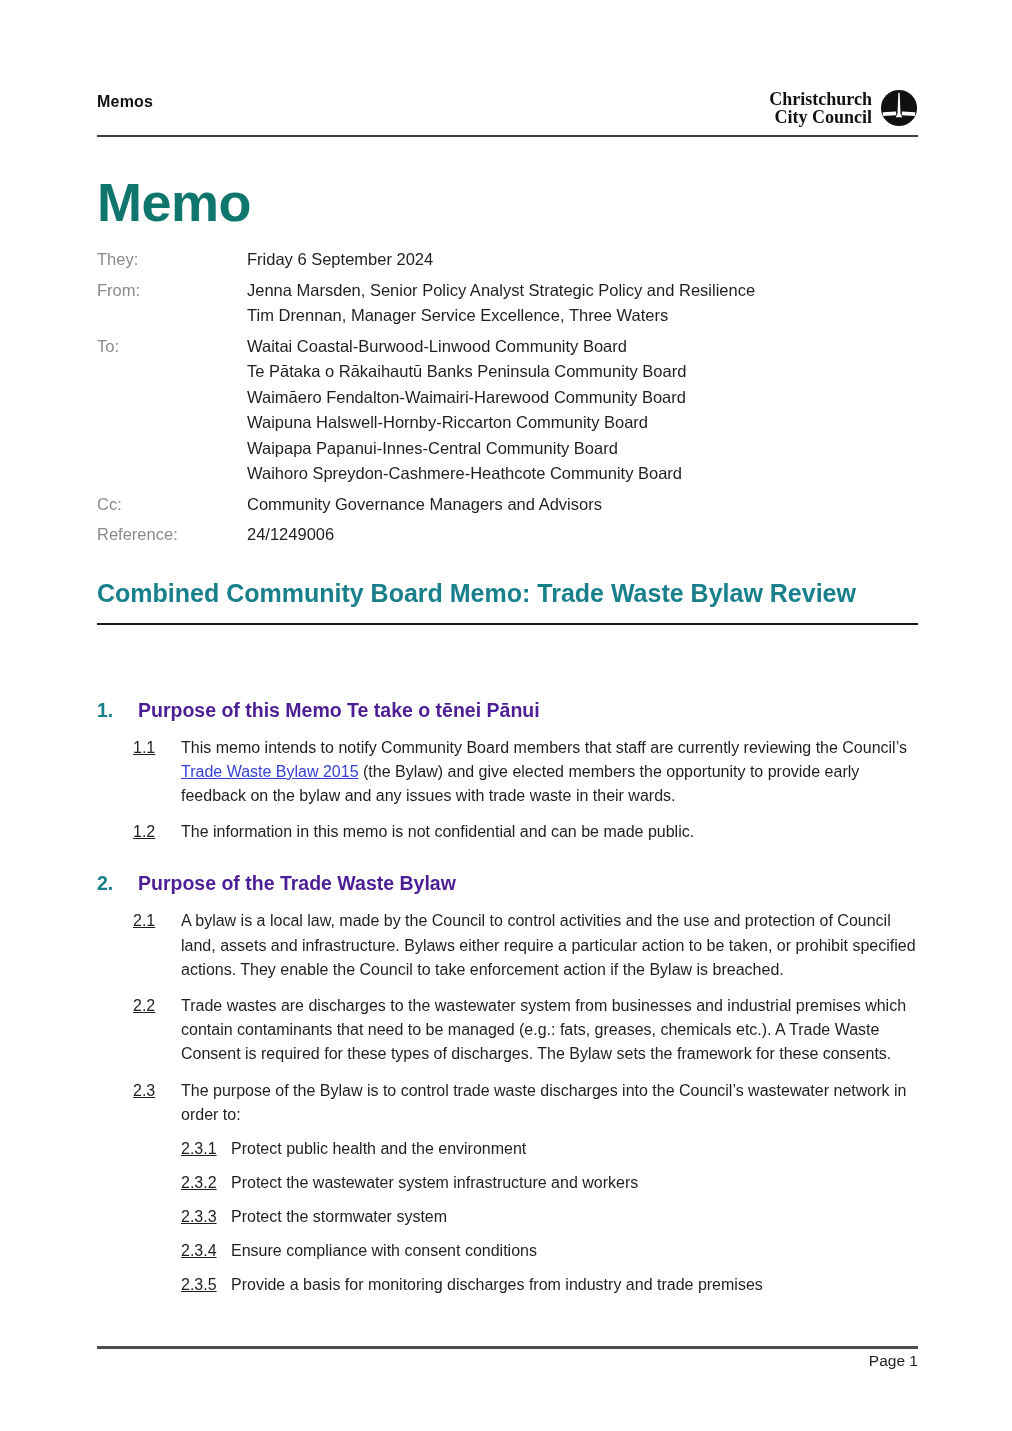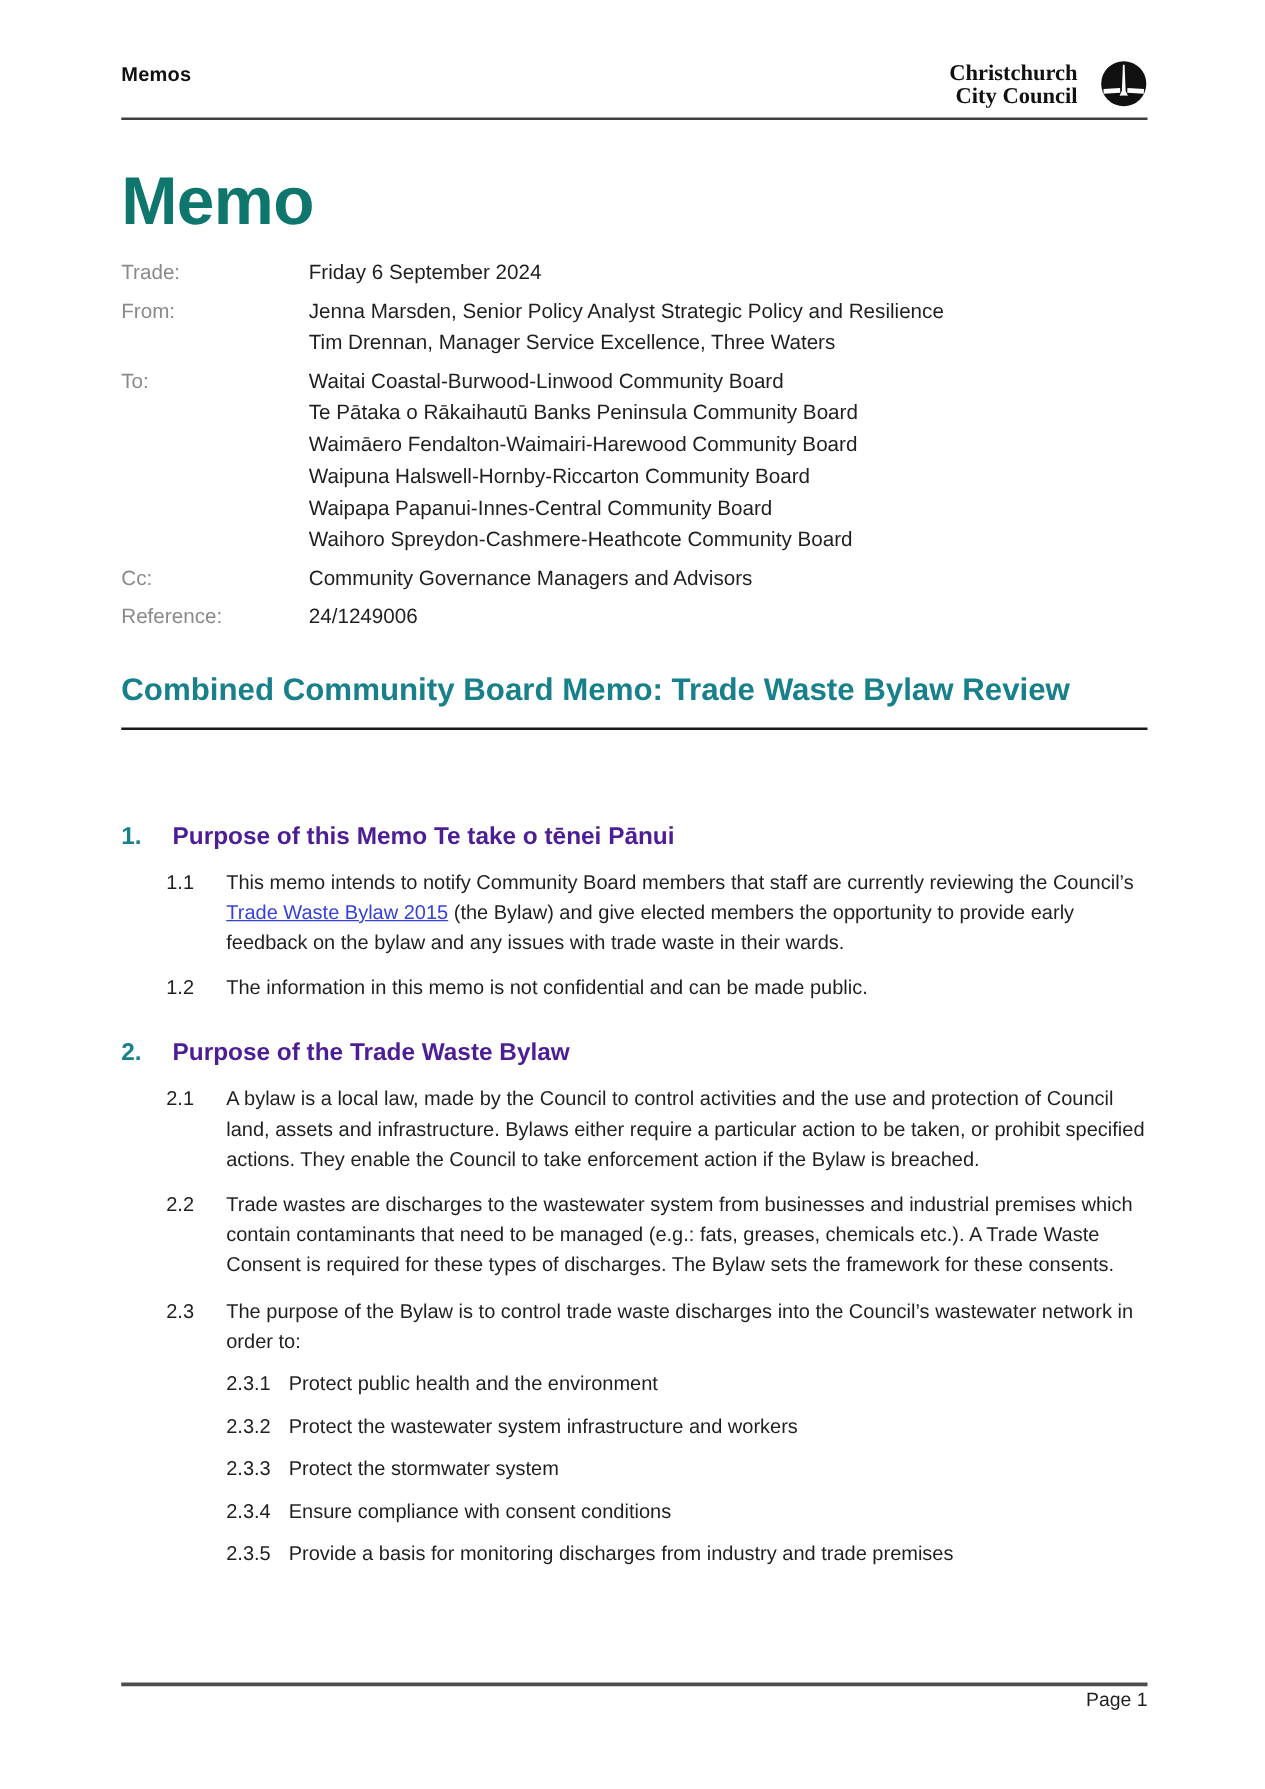--- a/index.html
+++ b/index.html
@@ -5,39 +5,39 @@
   html, body { margin: 0; padding: 0; background: #ffffff; }
   * { box-sizing: border-box; }
   body { font-family: "Liberation Sans", sans-serif; color: #1f1f1f; }
 
   .page {
     position: relative;
     width: 1012px;
     height: 1431px;
     margin: 0 auto;
     background: #ffffff;
-    padding: 48px 94px 0 97px;
+    padding: 89px 94px 0 97px;
     overflow: hidden;
   }
 
   
   .topbar {
     display: flex;
     justify-content: space-between;
     align-items: flex-start;
     height: 46px;
   }
   .doc-type {
     font-size: 16px;
     font-weight: 700;
     color: #111111;
     padding-top: 4px;
     letter-spacing: 0.2px;
   }
-  .logo { display: flex; align-items: center; gap: 18px; }
+  .logo { display: flex; align-items: center; gap: 8px; }
   .logo-text {
     text-align: right;
     font-family: "Liberation Serif", serif;
     font-weight: 700;
     font-size: 18px;
     line-height: 18px;
     color: #111111;
   }
   .logo-text span { display: block; }
   .logo-icon { display: block; }
@@ -104,21 +104,21 @@
     font-size: 19.5px;
     font-weight: 700;
     color: #4c1d95;
   }
   .para {
     display: grid;
     grid-template-columns: 48px 1fr;
     margin: 12px 0 0 36px;
   }
   .para.after-heading { margin-top: 10px; }
-  .para-num { font-size: 16px; line-height: 24.2px; color: #1f1f1f; }
+  .para-num { font-size: 16px; line-height: 24.2px; color: #1f1f1f; text-decoration: underline; }
   .para-text { margin: 0; font-size: 16px; line-height: 24.2px; color: #1f1f1f; max-width: 736px; }
 
   .subitem {
     display: grid;
     grid-template-columns: 50px 1fr;
     margin: 10px 0 0 84px;
   }
   .subitem .para-num, .subitem .para-text { line-height: 24px; }
 
   .doc-link {
@@ -166,21 +166,21 @@
         <polygon points="17.5,30 22.5,30 20,34.5" fill="#111111"></polygon>
       </svg>
     </div>
   </div>
   <hr class="header-rule">
 
   <h1 class="memo-heading">Memo</h1>
 
   <div class="meta">
     <div class="meta-row">
-      <span class="meta-label">Trade:</span>
+      <span class="meta-label">They:</span>
       <div class="meta-values">
         <div>Friday 6 September 2024</div>
       </div>
     </div>
     <div class="meta-row">
       <span class="meta-label">From:</span>
       <div class="meta-values">
         <div>Jenna Marsden, Senior Policy Analyst Strategic Policy and Resilience</div>
         <div>Tim Drennan, Manager Service Excellence, Three Waters</div>
       </div>

